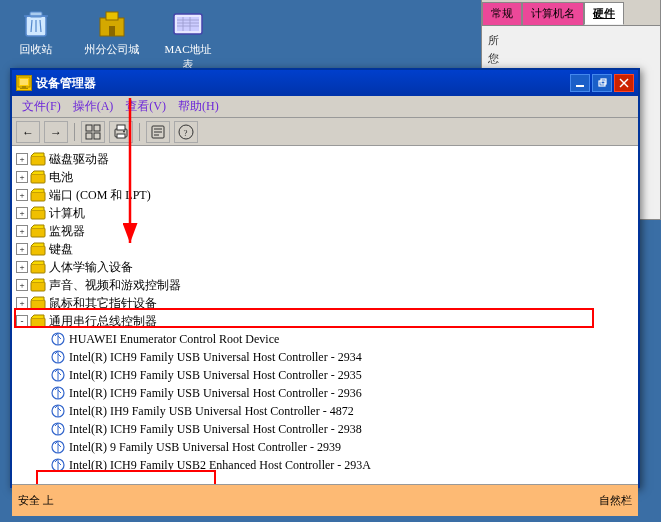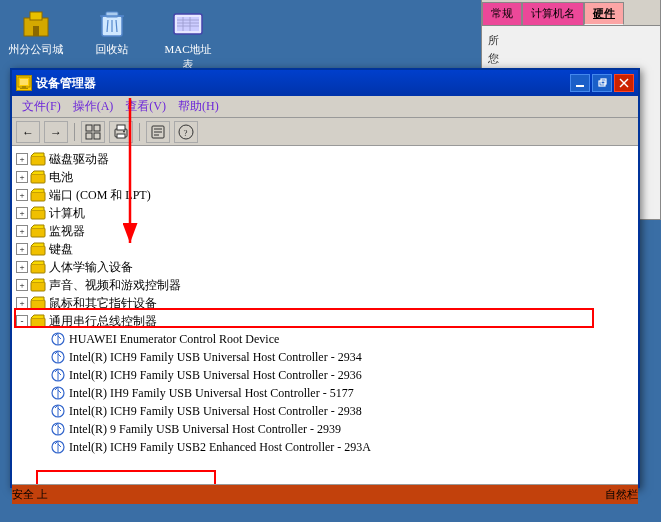--- a/index.html
+++ b/index.html
@@ -65,21 +65,21 @@
     }
     .sys-props-tab {
       padding: 3px 8px;
       font-size: 11px;
       border: 1px solid #888;
       border-bottom: none;
       background: #ec4899;
       cursor: pointer;
     }
     .sys-props-tab.active {
-      background: #fca5a5;
+      background: #ffffff;
       font-weight: bold;
       border-bottom: 1px solid #f0f0f0;
       text-decoration: underline;
     }
     .sys-props-content {
       padding: 6px;
       font-size: 11px;
       color: #333;
       line-height: 1.6;
     }
@@ -267,39 +267,39 @@
   </style>
 </head>
 <body>
 
 <div class="desktop">
 
   <div class="desktop-icons">
     <div class="desktop-icon">
       <div class="icon-img">
         <svg width="32" height="32" viewBox="0 0 32 32">
-          <rect x="4" y="10" width="24" height="18" fill="#d4a800" stroke="#8a6800" stroke-width="1"></rect>
-          <rect x="10" y="4" width="12" height="8" fill="#e8c000" stroke="#8a6800" stroke-width="1"></rect>
-          <rect x="13" y="18" width="6" height="10" fill="#8a6800"></rect>
-        </svg>
-      </div>
-      <span>州分公司城</span>
-    </div>
-    <div class="desktop-icon">
-      <div class="icon-img">
-        <svg width="32" height="32" viewBox="0 0 32 32">
           <rect x="6" y="8" width="20" height="20" rx="2" fill="#d0e8ff" stroke="#5588cc" stroke-width="1.5"></rect>
           <rect x="10" y="4" width="12" height="5" rx="1" fill="#aaccee" stroke="#5588cc" stroke-width="1"></rect>
           <line x1="4" y1="8" x2="28" y2="8" stroke="#5588cc" stroke-width="1.5"></line>
           <line x1="12" y1="12" x2="11" y2="24" stroke="#5588cc" stroke-width="1.2"></line>
           <line x1="16" y1="12" x2="16" y2="24" stroke="#5588cc" stroke-width="1.2"></line>
           <line x1="20" y1="12" x2="21" y2="24" stroke="#5588cc" stroke-width="1.2"></line>
         </svg>
       </div>
       <span>回收站</span>
+    </div>
+    <div class="desktop-icon">
+      <div class="icon-img">
+        <svg width="32" height="32" viewBox="0 0 32 32">
+          <rect x="4" y="10" width="24" height="18" fill="#d4a800" stroke="#8a6800" stroke-width="1"></rect>
+          <rect x="10" y="4" width="12" height="8" fill="#e8c000" stroke="#8a6800" stroke-width="1"></rect>
+          <rect x="13" y="18" width="6" height="10" fill="#8a6800"></rect>
+        </svg>
+      </div>
+      <span>州分公司城</span>
     </div>
     <div class="desktop-icon">
       <div class="icon-img">
         <svg width="32" height="32" viewBox="0 0 32 32">
           <rect x="2" y="6" width="28" height="20" rx="2" fill="#e8e8ff" stroke="#4444aa" stroke-width="1.5"></rect>
           <rect x="5" y="9" width="22" height="14" fill="#ccccff"></rect>
           <line x1="5" y1="12" x2="27" y2="12" stroke="#9999cc" stroke-width="0.8"></line>
           <line x1="5" y1="15" x2="27" y2="15" stroke="#9999cc" stroke-width="0.8"></line>
           <line x1="5" y1="18" x2="27" y2="18" stroke="#9999cc" stroke-width="0.8"></line>
           <line x1="11" y1="9" x2="11" y2="23" stroke="#9999cc" stroke-width="0.8"></line>
@@ -535,94 +535,106 @@
           <svg width="16" height="16" viewBox="0 0 16 16">
               <circle cx="8" cy="8" r="6" fill="none" stroke="#3366cc" stroke-width="1.2"></circle>
               <line x1="8" y1="2" x2="8" y2="14" stroke="#3366cc" stroke-width="1"></line>
               <line x1="5" y1="5" x2="8" y2="2" stroke="#3366cc" stroke-width="1"></line>
               <line x1="11" y1="8" x2="8" y2="5" stroke="#3366cc" stroke-width="1"></line>
             </svg>
         </span>
         <span>Intel(R) ICH9 Family USB Universal Host Controller - 2934</span>
       </div>
 
-
       <div class="tree-item indent-1">
         <div class="expand-spacer"></div>
         <span class="item-icon usb-icon">
           <svg width="16" height="16" viewBox="0 0 16 16">
               <circle cx="8" cy="8" r="6" fill="none" stroke="#3366cc" stroke-width="1.2"></circle>
               <line x1="8" y1="2" x2="8" y2="14" stroke="#3366cc" stroke-width="1"></line>
               <line x1="5" y1="5" x2="8" y2="2" stroke="#3366cc" stroke-width="1"></line>
               <line x1="11" y1="8" x2="8" y2="5" stroke="#3366cc" stroke-width="1"></line>
             </svg>
         </span>
-        <span>Intel(R) ICH9 Family USB Universal Host Controller - 2936</span>
+        <span>Intel(R) ICH9 Family USB Universal Host Controller - 2935</span>
       </div>
 
       <div class="tree-item indent-1">
         <div class="expand-spacer"></div>
         <span class="item-icon usb-icon">
           <svg width="16" height="16" viewBox="0 0 16 16">
               <circle cx="8" cy="8" r="6" fill="none" stroke="#3366cc" stroke-width="1.2"></circle>
               <line x1="8" y1="2" x2="8" y2="14" stroke="#3366cc" stroke-width="1"></line>
               <line x1="5" y1="5" x2="8" y2="2" stroke="#3366cc" stroke-width="1"></line>
               <line x1="11" y1="8" x2="8" y2="5" stroke="#3366cc" stroke-width="1"></line>
             </svg>
         </span>
-        <span>Intel(R) IH9 Family USB Universal Host Controller - 5177</span>
+        <span>Intel(R) ICH9 Family USB Universal Host Controller - 2936</span>
       </div>
 
       <div class="tree-item indent-1">
         <div class="expand-spacer"></div>
         <span class="item-icon usb-icon">
           <svg width="16" height="16" viewBox="0 0 16 16">
               <circle cx="8" cy="8" r="6" fill="none" stroke="#3366cc" stroke-width="1.2"></circle>
               <line x1="8" y1="2" x2="8" y2="14" stroke="#3366cc" stroke-width="1"></line>
               <line x1="5" y1="5" x2="8" y2="2" stroke="#3366cc" stroke-width="1"></line>
               <line x1="11" y1="8" x2="8" y2="5" stroke="#3366cc" stroke-width="1"></line>
             </svg>
         </span>
-        <span>Intel(R) ICH9 Family USB Universal Host Controller - 2938</span>
+        <span>Intel(R) IH9 Family USB Universal Host Controller - 4872</span>
       </div>
 
       <div class="tree-item indent-1">
         <div class="expand-spacer"></div>
         <span class="item-icon usb-icon">
           <svg width="16" height="16" viewBox="0 0 16 16">
               <circle cx="8" cy="8" r="6" fill="none" stroke="#3366cc" stroke-width="1.2"></circle>
               <line x1="8" y1="2" x2="8" y2="14" stroke="#3366cc" stroke-width="1"></line>
               <line x1="5" y1="5" x2="8" y2="2" stroke="#3366cc" stroke-width="1"></line>
               <line x1="11" y1="8" x2="8" y2="5" stroke="#3366cc" stroke-width="1"></line>
             </svg>
         </span>
-        <span>Intel(R)  9 Family USB Universal Host Controller - 2939</span>
+        <span>Intel(R) ICH9 Family USB Universal Host Controller - 2938</span>
       </div>
 
       <div class="tree-item indent-1">
         <div class="expand-spacer"></div>
         <span class="item-icon usb-icon">
           <svg width="16" height="16" viewBox="0 0 16 16">
               <circle cx="8" cy="8" r="6" fill="none" stroke="#3366cc" stroke-width="1.2"></circle>
               <line x1="8" y1="2" x2="8" y2="14" stroke="#3366cc" stroke-width="1"></line>
               <line x1="5" y1="5" x2="8" y2="2" stroke="#3366cc" stroke-width="1"></line>
               <line x1="11" y1="8" x2="8" y2="5" stroke="#3366cc" stroke-width="1"></line>
             </svg>
         </span>
+        <span>Intel(R)  9 Family USB Universal Host Controller - 2939</span>
+      </div>
+
+      <div class="tree-item indent-1">
+        <div class="expand-spacer"></div>
+        <span class="item-icon usb-icon">
+          <svg width="16" height="16" viewBox="0 0 16 16">
+              <circle cx="8" cy="8" r="6" fill="none" stroke="#3366cc" stroke-width="1.2"></circle>
+              <line x1="8" y1="2" x2="8" y2="14" stroke="#3366cc" stroke-width="1"></line>
+              <line x1="5" y1="5" x2="8" y2="2" stroke="#3366cc" stroke-width="1"></line>
+              <line x1="11" y1="8" x2="8" y2="5" stroke="#3366cc" stroke-width="1"></line>
+            </svg>
+        </span>
         <span>Intel(R) ICH9 Family USB2 Enhanced Host Controller - 293A</span>
       </div>
 
 
       <div class="red-box" id="usb-controller-box" style="top: 162px; left: 2px; width: 580px; height: 20px;"></div>
 
       <div class="red-box" id="usb-root-hub-box" style="top: 324px; left: 24px; width: 180px; height: 20px;"></div>
 
     </div>
 
-    <div style="height: 20px; background: #c2410c; border-top: 1px solid #999; display: flex; align-items: center; padding: 0 0; font-size: 11px; justify-content: space-between;">
+    <div style="height: 32px; background: #fdba74; border-top: 1px solid #999; display: flex; align-items: center; padding: 0 6px; font-size: 11px; justify-content: space-between;">
       <span>安全 上</span>
       <span>自然栏</span>
     </div>
 
   </div>
 
   <svg class="arrow-overlay" style="position:absolute; top:68px; left:10px; width:630px; height:420px;" pointer-events="none">
 
     <defs>
       <marker id="arrowhead" markerWidth="8" markerHeight="6" refX="8" refY="3" orient="auto">

